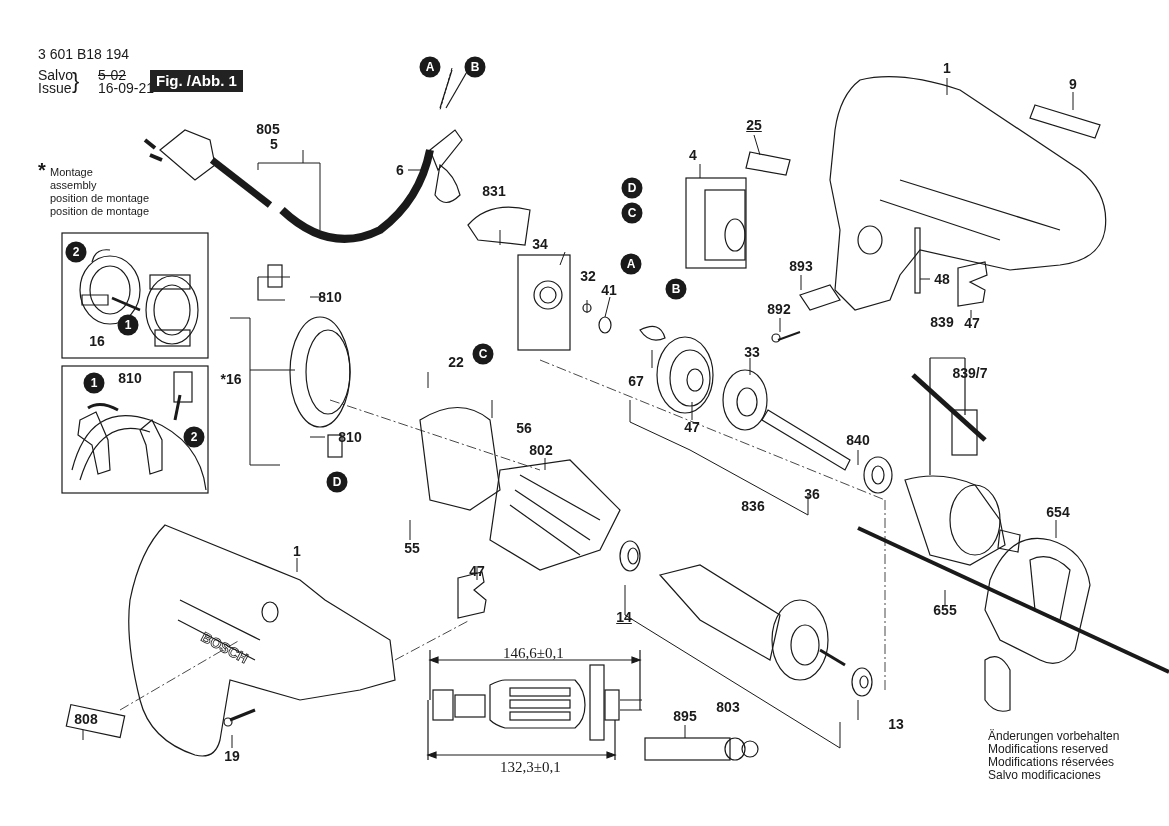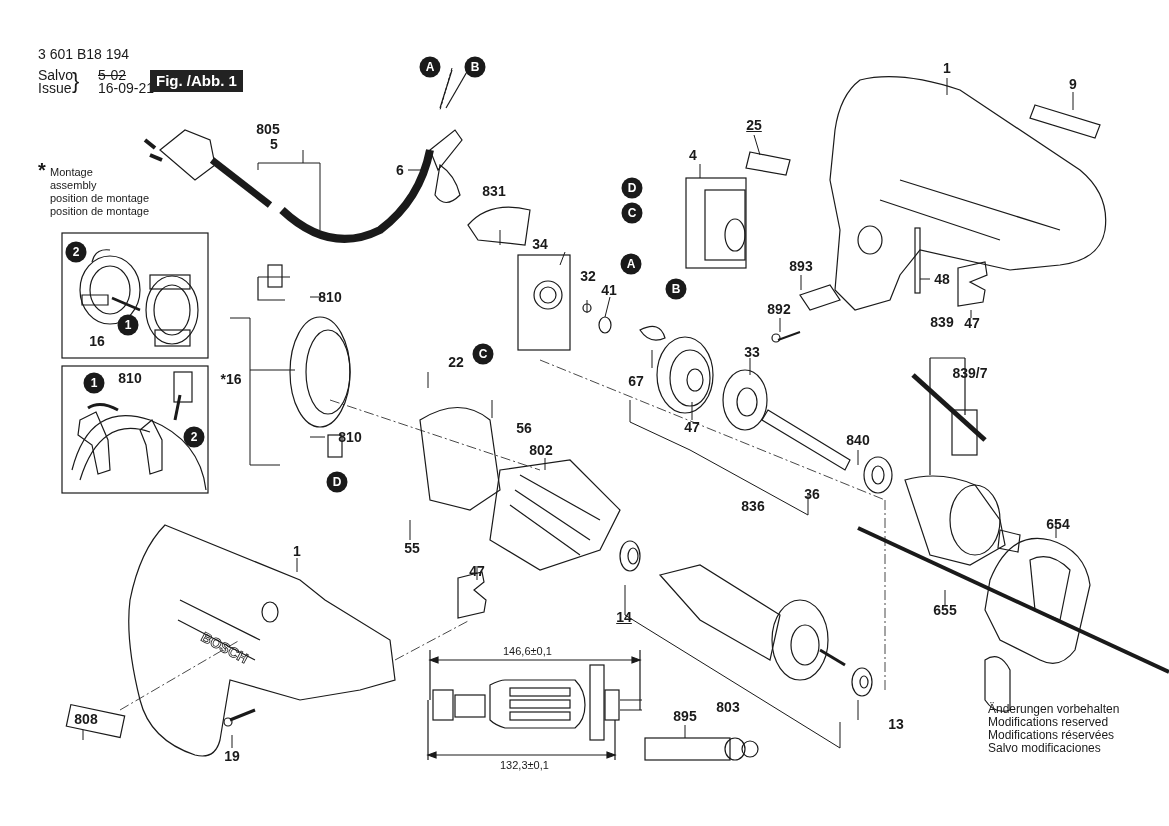--- a/index.html
+++ b/index.html
@@ -8,21 +8,21 @@
   .abs { position:absolute; }
   .hdr { font-size:14px; line-height:13px; }
   .figbox { background:#222; color:#fff; font-weight:bold; font-size:15px;
             padding:2px 6px; line-height:18px; }
   .callout { position:absolute; font-weight:bold; font-size:14px; line-height:16px;
              transform:translate(-50%, -50%); white-space:nowrap; }
   .circ { position:absolute; width:21px; height:21px; border-radius:50%;
           background:#1a1a1a; color:#fff; font-weight:bold; font-size:12px;
           line-height:21px; text-align:center; transform:translate(-50%,-50%); }
   .note { font-size:11px; line-height:13px; }
-  .dim { font-size:11px; }
+  .dim { font-size:15px;font-family:Liberation Serif, serif; }
   svg { position:absolute; left:0; top:0; }
   .strike { text-decoration:line-through; }
 </style>
 </head>
 <body>
 
 <div class="abs hdr" style="left:38px;top:48px;">3 601 B18 194</div>
 <div class="abs hdr" style="left:38px;top:69px;">Salvo</div>
 <div class="abs hdr" style="left:38px;top:82px;">Issue</div>
 <div class="abs hdr" style="left:72px;top:68px;font-size:22px;line-height:26px;font-weight:normal;">}</div>
@@ -31,21 +31,21 @@
 <div class="abs figbox" style="left:150px;top:70px;">Fig. /Abb. 1</div>
 
 <div class="abs" style="left:38px;top:161px;font-size:20px;font-weight:bold;line-height:18px;">*</div>
 <div class="abs note" style="left:50px;top:166px;">
   <div>Montage</div>
   <div>assembly</div>
   <div>position de montage</div>
   <div>position de montage</div>
 </div>
 
-<div class="abs note" style="left:988px;top:703px;font-size:12px;line-height:13px;">
+<div class="abs note" style="left:988px;top:730px;font-size:12px;line-height:13px;">
   <div>Änderungen vorbehalten</div>
   <div>Modifications reserved</div>
   <div>Modifications réservées</div>
   <div>Salvo modificaciones</div>
 </div>
 
 <svg width="1169" height="826" viewBox="0 0 1169 826">
   <g fill="none" stroke="#1a1a1a" stroke-width="1.2">
 
     <rect x="62" y="233" width="146" height="125"></rect>
@@ -301,18 +301,18 @@
 <div class="callout" style="left:970px;top:373px;">839/7</div>
 <div class="callout" style="left:858px;top:440px;">840</div>
 <div class="callout" style="left:753px;top:506px;">836</div>
 <div class="callout" style="left:812px;top:494px;">36</div>
 <div class="callout" style="left:541px;top:450px;">802</div>
 <div class="callout" style="left:412px;top:548px;">55</div>
 <div class="callout" style="left:624px;top:617px;text-decoration:underline;">14</div>
 <div class="callout" style="left:728px;top:707px;text-align:center;">803</div>
 <div class="callout" style="left:848px;top:724px;margin-left:48px;">13</div>
 <div class="callout" style="left:685px;top:716px;">895</div>
-<div class="callout" style="left:1058px;top:524px;">654</div>
+<div class="callout" style="left:1058px;top:512px;">654</div>
 <div class="callout" style="left:945px;top:610px;">655</div>
 <div class="callout" style="left:86px;top:719px;">808</div>
 <div class="callout" style="left:232px;top:756px;">19</div>
 <div class="callout" style="left:297px;top:551px;">1</div>
 <div class="callout" style="left:477px;top:571px;">47</div>
 
 </body></html>

